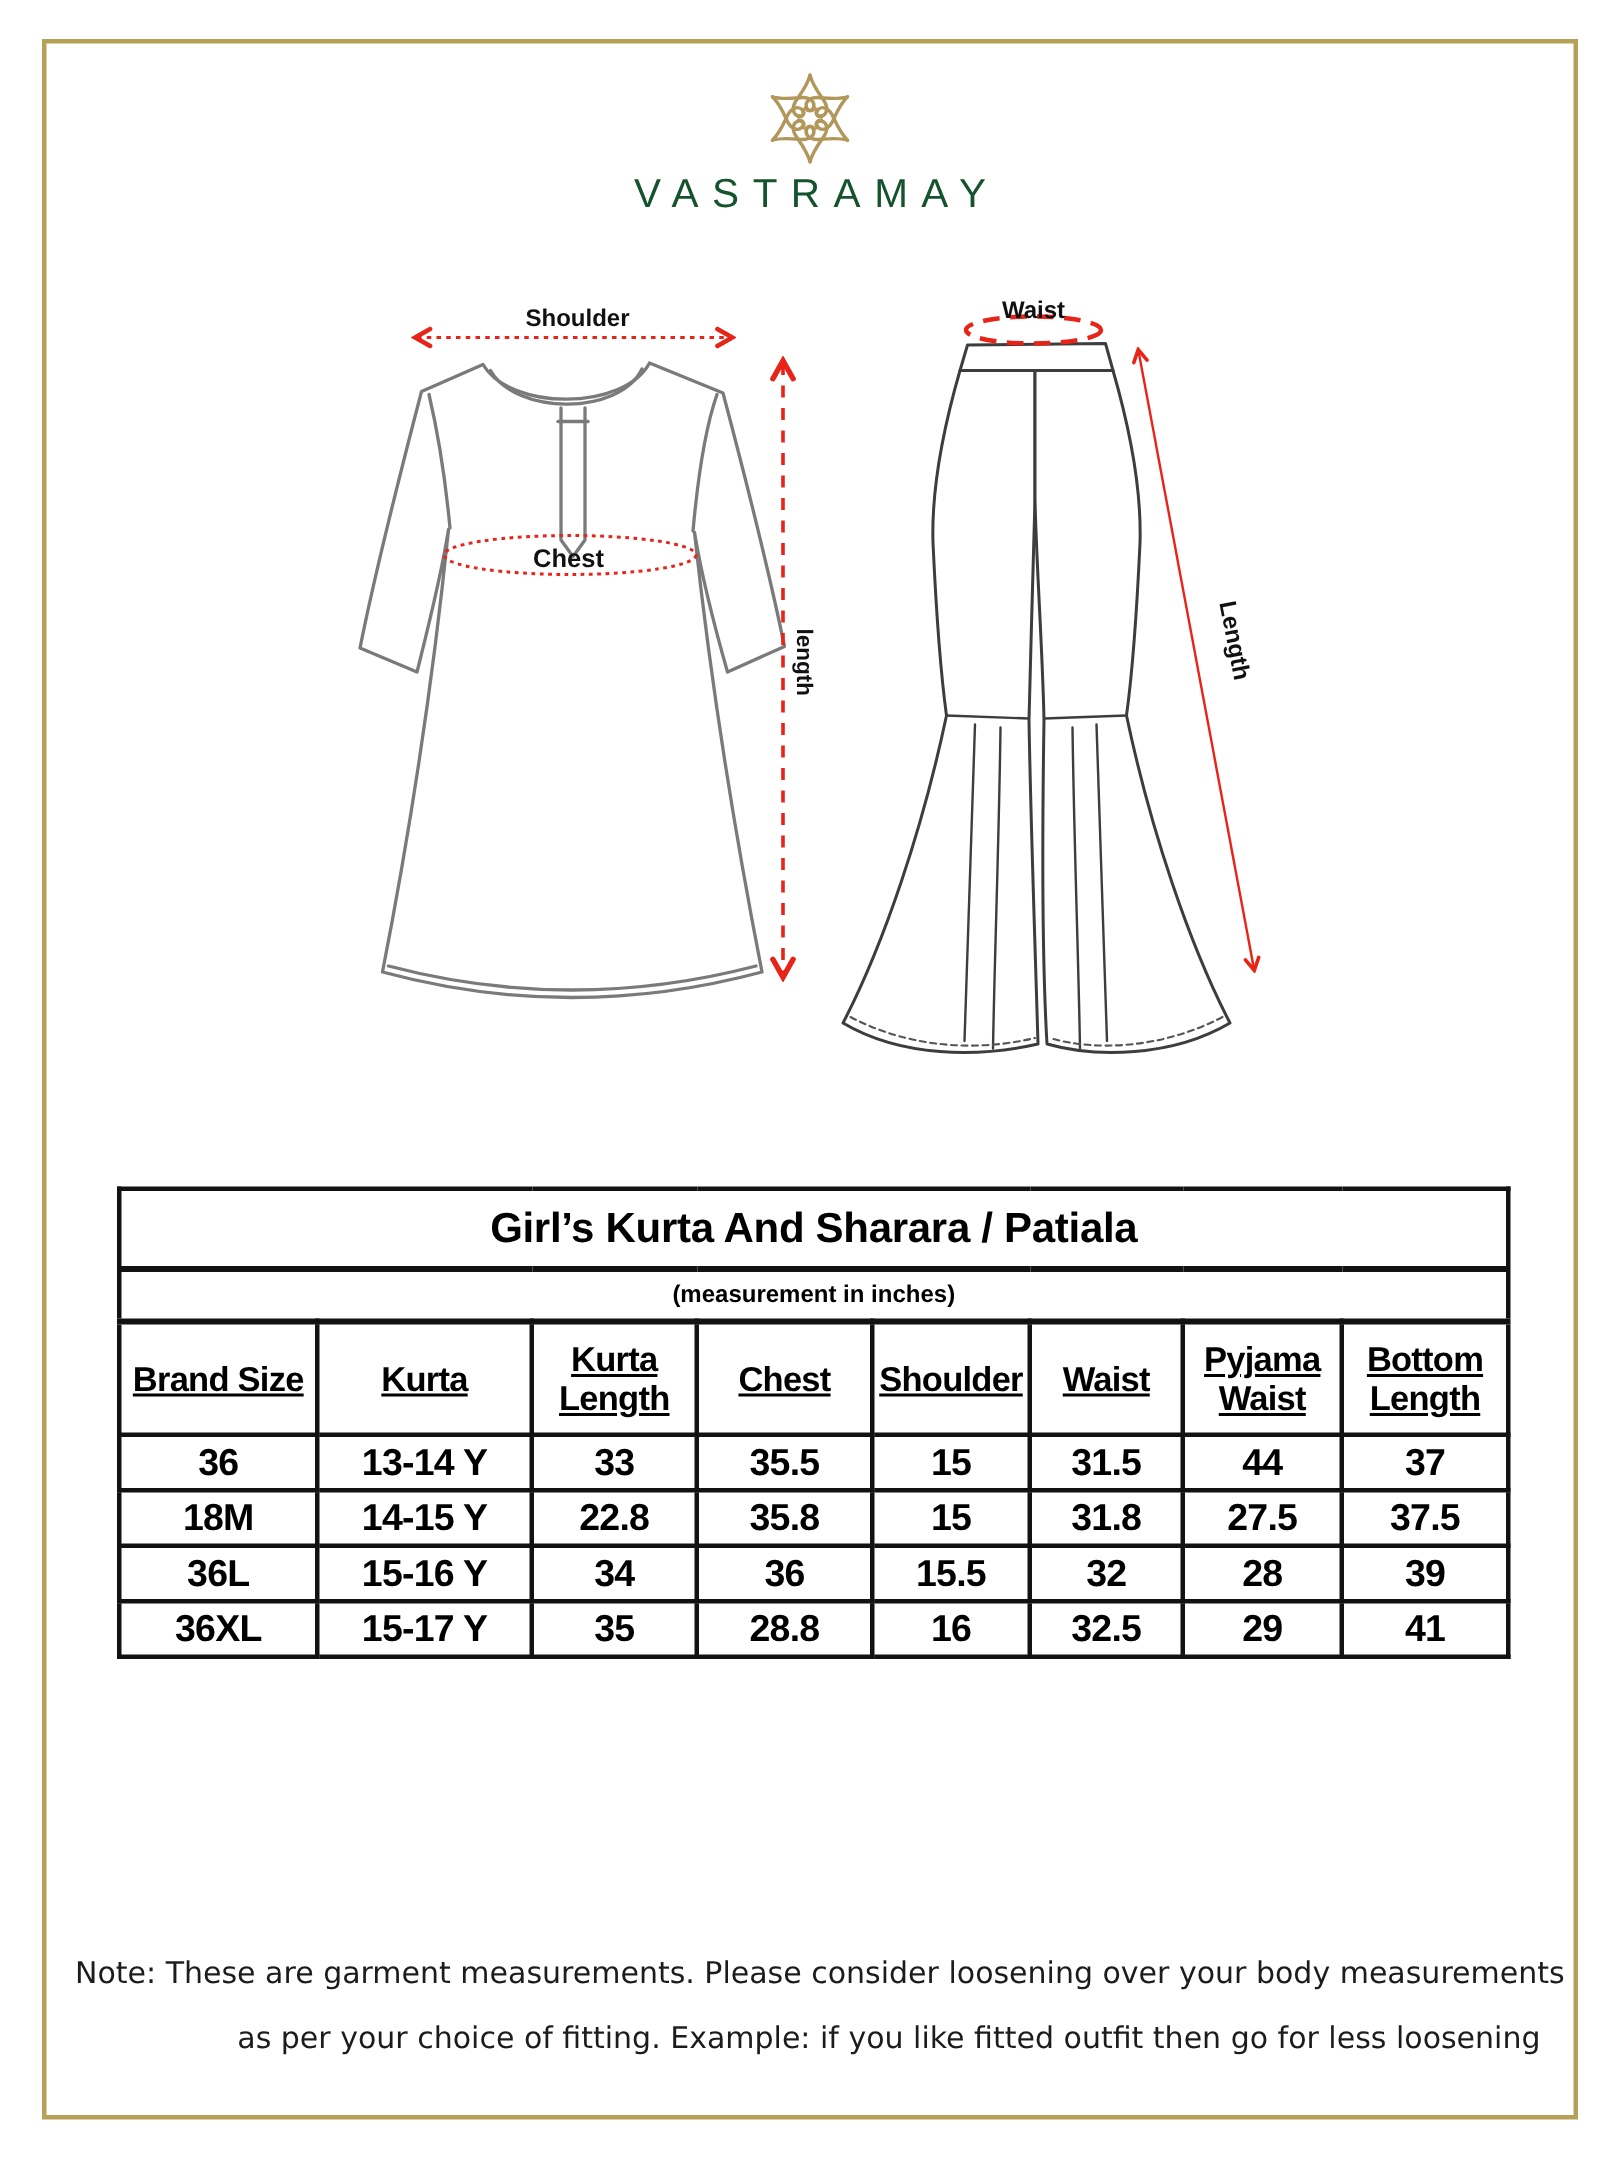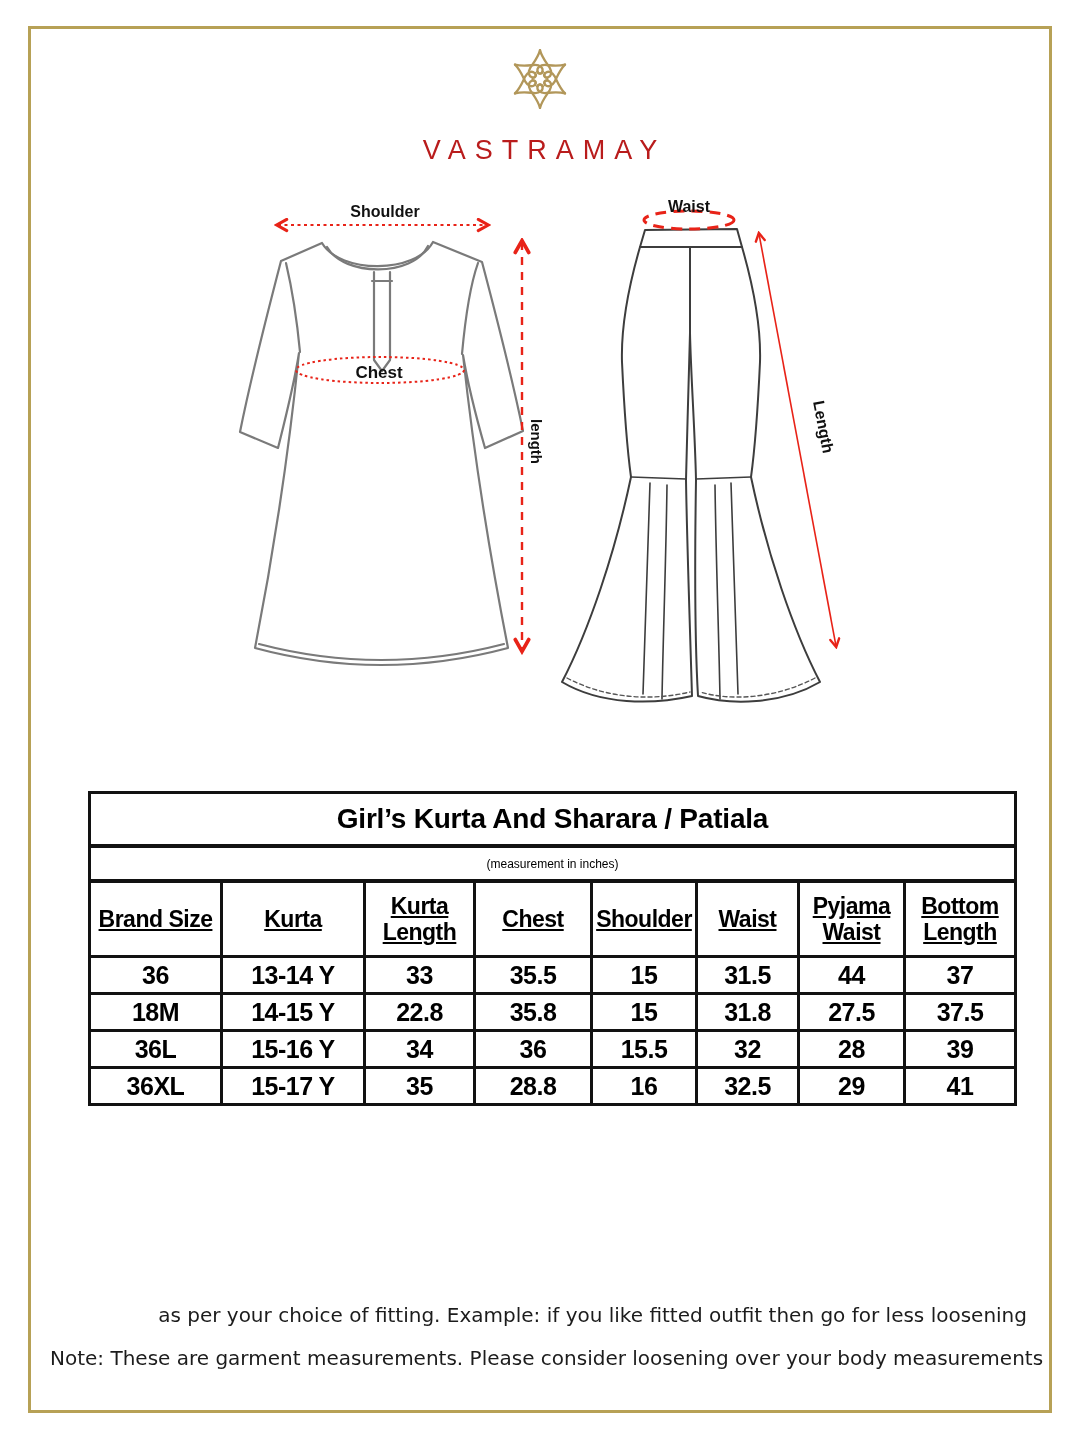--- a/index.html
+++ b/index.html
@@ -3,32 +3,32 @@
 <meta charset="utf-8">
 <style>
   html,body{margin:0;padding:0;background:#fff;}
   body{width:1080px;height:1440px;position:relative;overflow:hidden;
        font-family:"Liberation Sans",sans-serif;color:#000;}
   .gold-frame{position:absolute;left:28px;top:26px;right:28px;bottom:27px;
               border:3px solid #b7a156;pointer-events:none;}
   
   .brand{position:absolute;left:0;top:44px;width:1080px;text-align:center;}
   .logo-mark{display:block;margin:0 auto;width:70px;height:70px;}
-  .wordmark{margin-top:21px;font-size:27px;font-weight:400;letter-spacing:9px;
-            padding-left:9px;color:#b91c1c;}
+  .wordmark{margin-top:0;font-size:27px;font-weight:400;letter-spacing:9px;
+            padding-left:9px;color:#14532d;}
   
   .diagram{position:absolute;left:0;top:0;width:1080px;height:760px;}
   .diagram text{font-family:"Liberation Sans",sans-serif;fill:#111;}
   .dlabel{font-weight:bold;}
   
-  .size-table{position:absolute;left:88px;top:791px;width:926px;
+  .size-table{position:absolute;left:78px;top:791px;width:926px;
               border-collapse:collapse;table-layout:fixed;text-align:center;}
   .size-table th,.size-table td{border:3px solid #121212;padding:0;vertical-align:middle;}
   .title-row th{height:50px;font-size:28px;font-weight:bold;border-bottom-width:4px;letter-spacing:-.2px;}
-  .subtitle-row th{height:31px;font-size:12px;font-weight:normal;border-bottom-width:4px;}
+  .subtitle-row th{height:31px;font-size:16px;font-weight:bold;border-bottom-width:4px;}
   .header-row th{height:72px;font-size:23px;line-height:26px;font-weight:bold;
                  letter-spacing:-.5px;padding:0 1px;text-decoration:underline;}
   .size-table tbody td{height:34px;font-size:25px;font-weight:bold;letter-spacing:-.5px;}
   
   .note{position:absolute;left:50px;top:1294px;width:977px;text-align:right;
         font-family:"DejaVu Sans",sans-serif;font-size:20px;line-height:43px;color:#1c1c1c;}
   .note div{white-space:nowrap;}
 </style>
 </head>
 <body>
@@ -191,15 +191,15 @@
         <td>28.8</td>
         <td>16</td>
         <td>32.5</td>
         <td>29</td>
         <td>41</td>
       </tr>
     </tbody>
 </table>
 
 <div class="note">
+  <div>Note: These are garment measurements. Please consider loosening over your body measurements</div>
   <div>as per your choice of fitting. Example: if you like fitted outfit then go for less loosening</div>
-  <div>Note: These are garment measurements. Please consider loosening over your body measurements</div>
 </div>
 
 </body></html>

